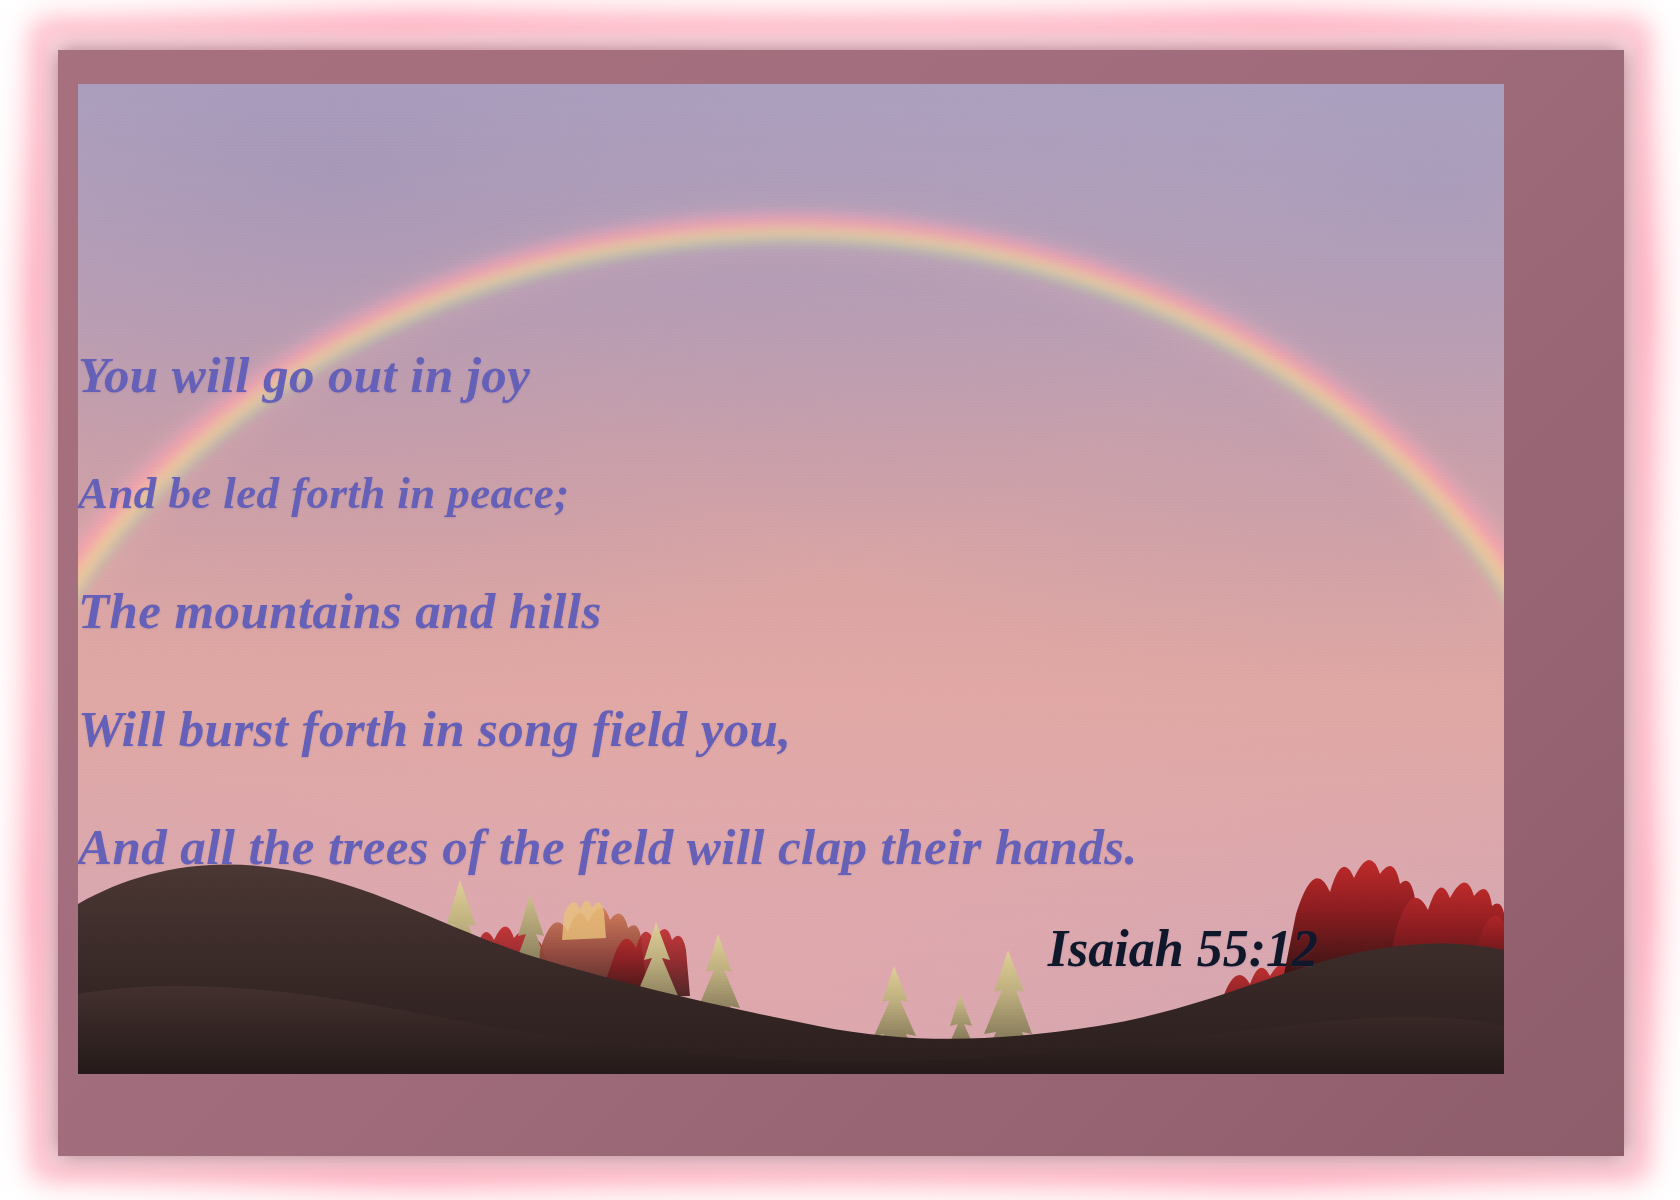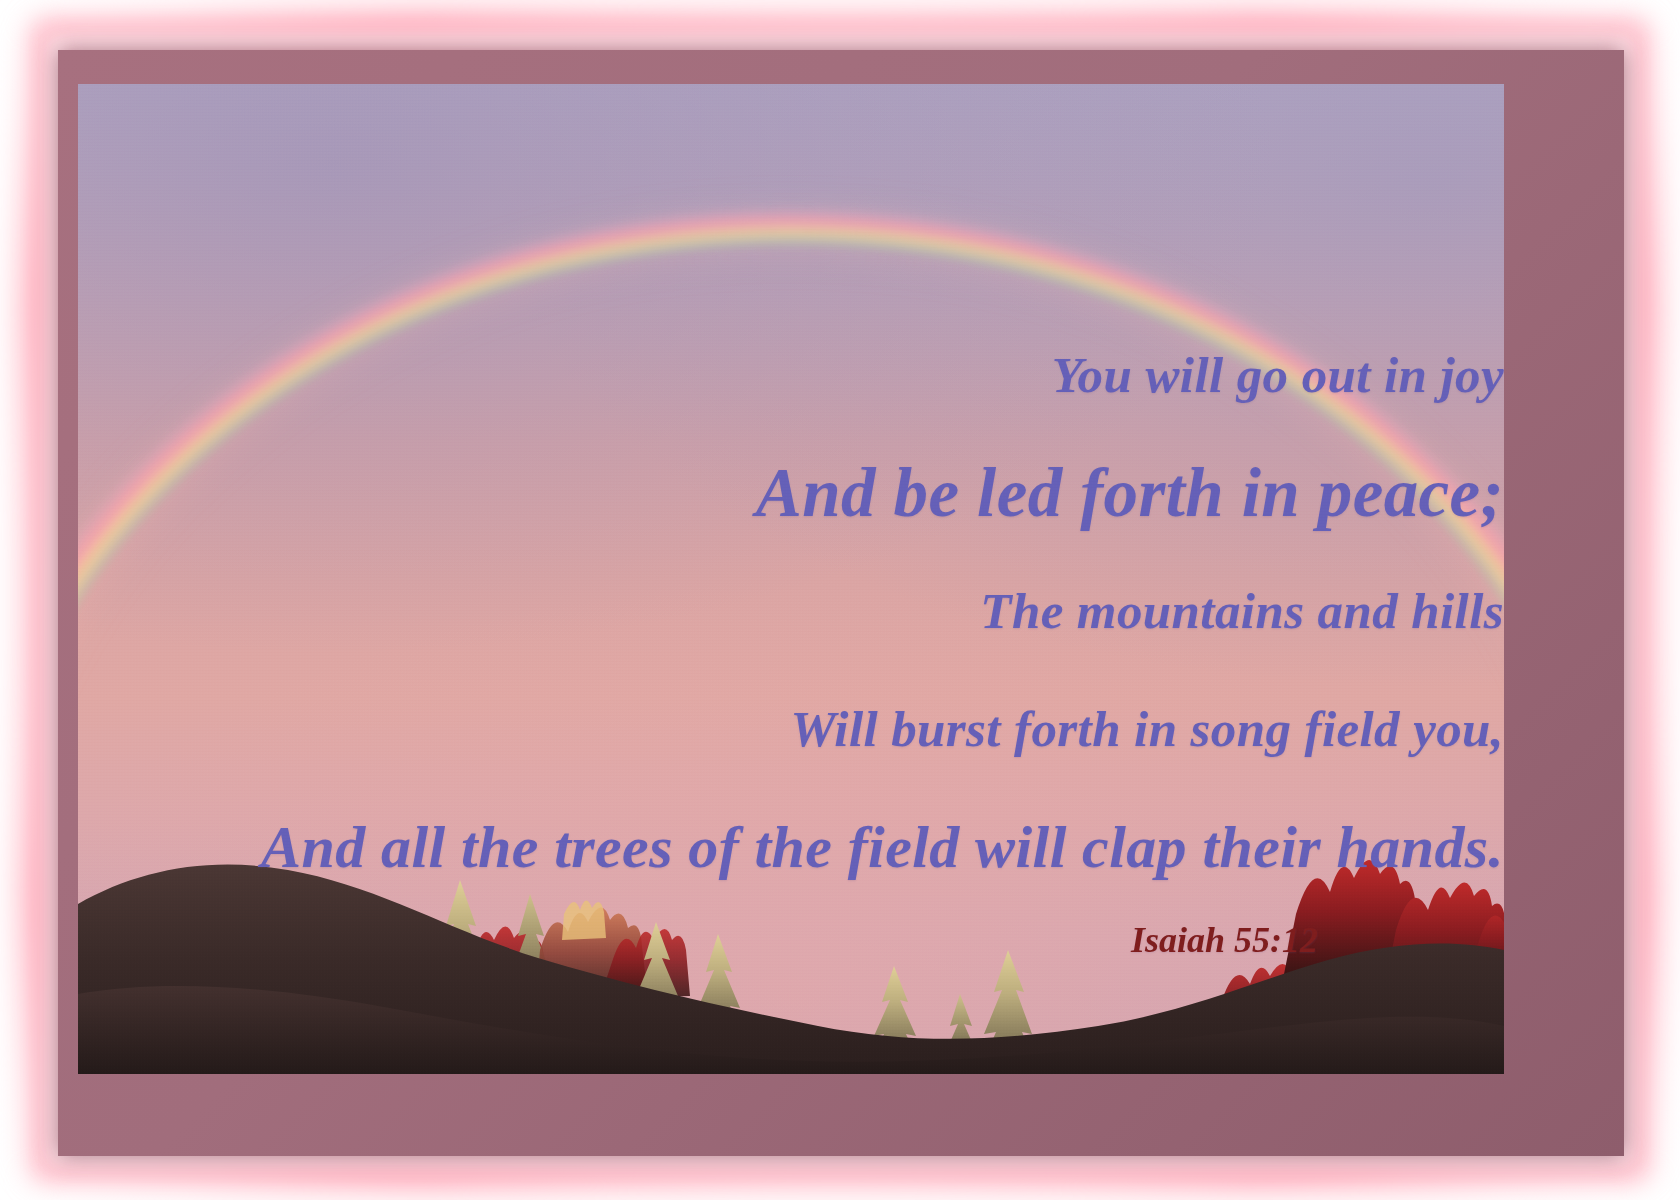--- a/index.html
+++ b/index.html
@@ -157,51 +157,50 @@
 
   
   .trees { position: absolute; left:0; right:0; bottom:0; height: 330px; }
   .trees svg { display:block; width:100%; height:100%; }
 
   
   .verse {
     position: absolute;
     left: 0; right: 0;
     top: 232px;
-    text-align: right;
+    text-align: left;
     color: #6560b8;
     font-family: "Liberation Serif", "DejaVu Serif", serif;
     font-style: italic;
     font-weight: bold;
     pointer-events: none;
-    padding-left: 18px;
   }
   .verse-line {
     display: block;
     font-size: 52px;
     line-height: 118px;
     letter-spacing: 0.4px;
     white-space: nowrap;
     text-shadow: 0 1px 2px rgba(120,90,140,0.20);
   }
   .verse-line.l1 { font-size: 51px; }
-  .verse-line.l2 { font-size: 69px; }
+  .verse-line.l2 { font-size: 45px; }
   .verse-line.l3 { font-size: 51px; font-family: Liberation Serif, serif; }
   .verse-line.l4 { font-size: 51px; }
-  .verse-line.l5 { font-size: 60px; }
+  .verse-line.l5 { font-size: 51px; }
 
   .citation {
     position: absolute;
     top: 835px;
     right: 186px;
     font-family: "Liberation Serif", "DejaVu Serif", serif;
     font-style: italic;
     font-weight: bold;
-    font-size: 36px;
-    color: #7f1d1d;
+    font-size: 52px;
+    color: #0f172a;
     white-space: nowrap;
     text-shadow: 0 1px 2px rgba(120,90,140,0.20);
   }
 
   
   .grain {
     position: absolute;
     inset: 0;
     opacity: 0.10;
     mix-blend-mode: overlay;

